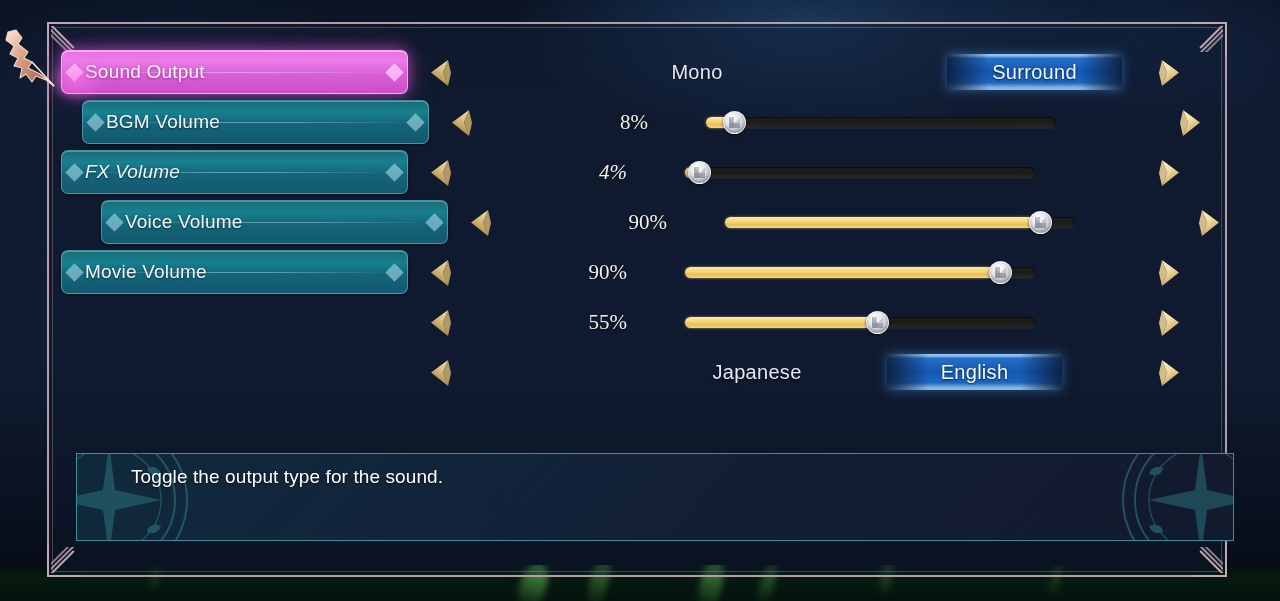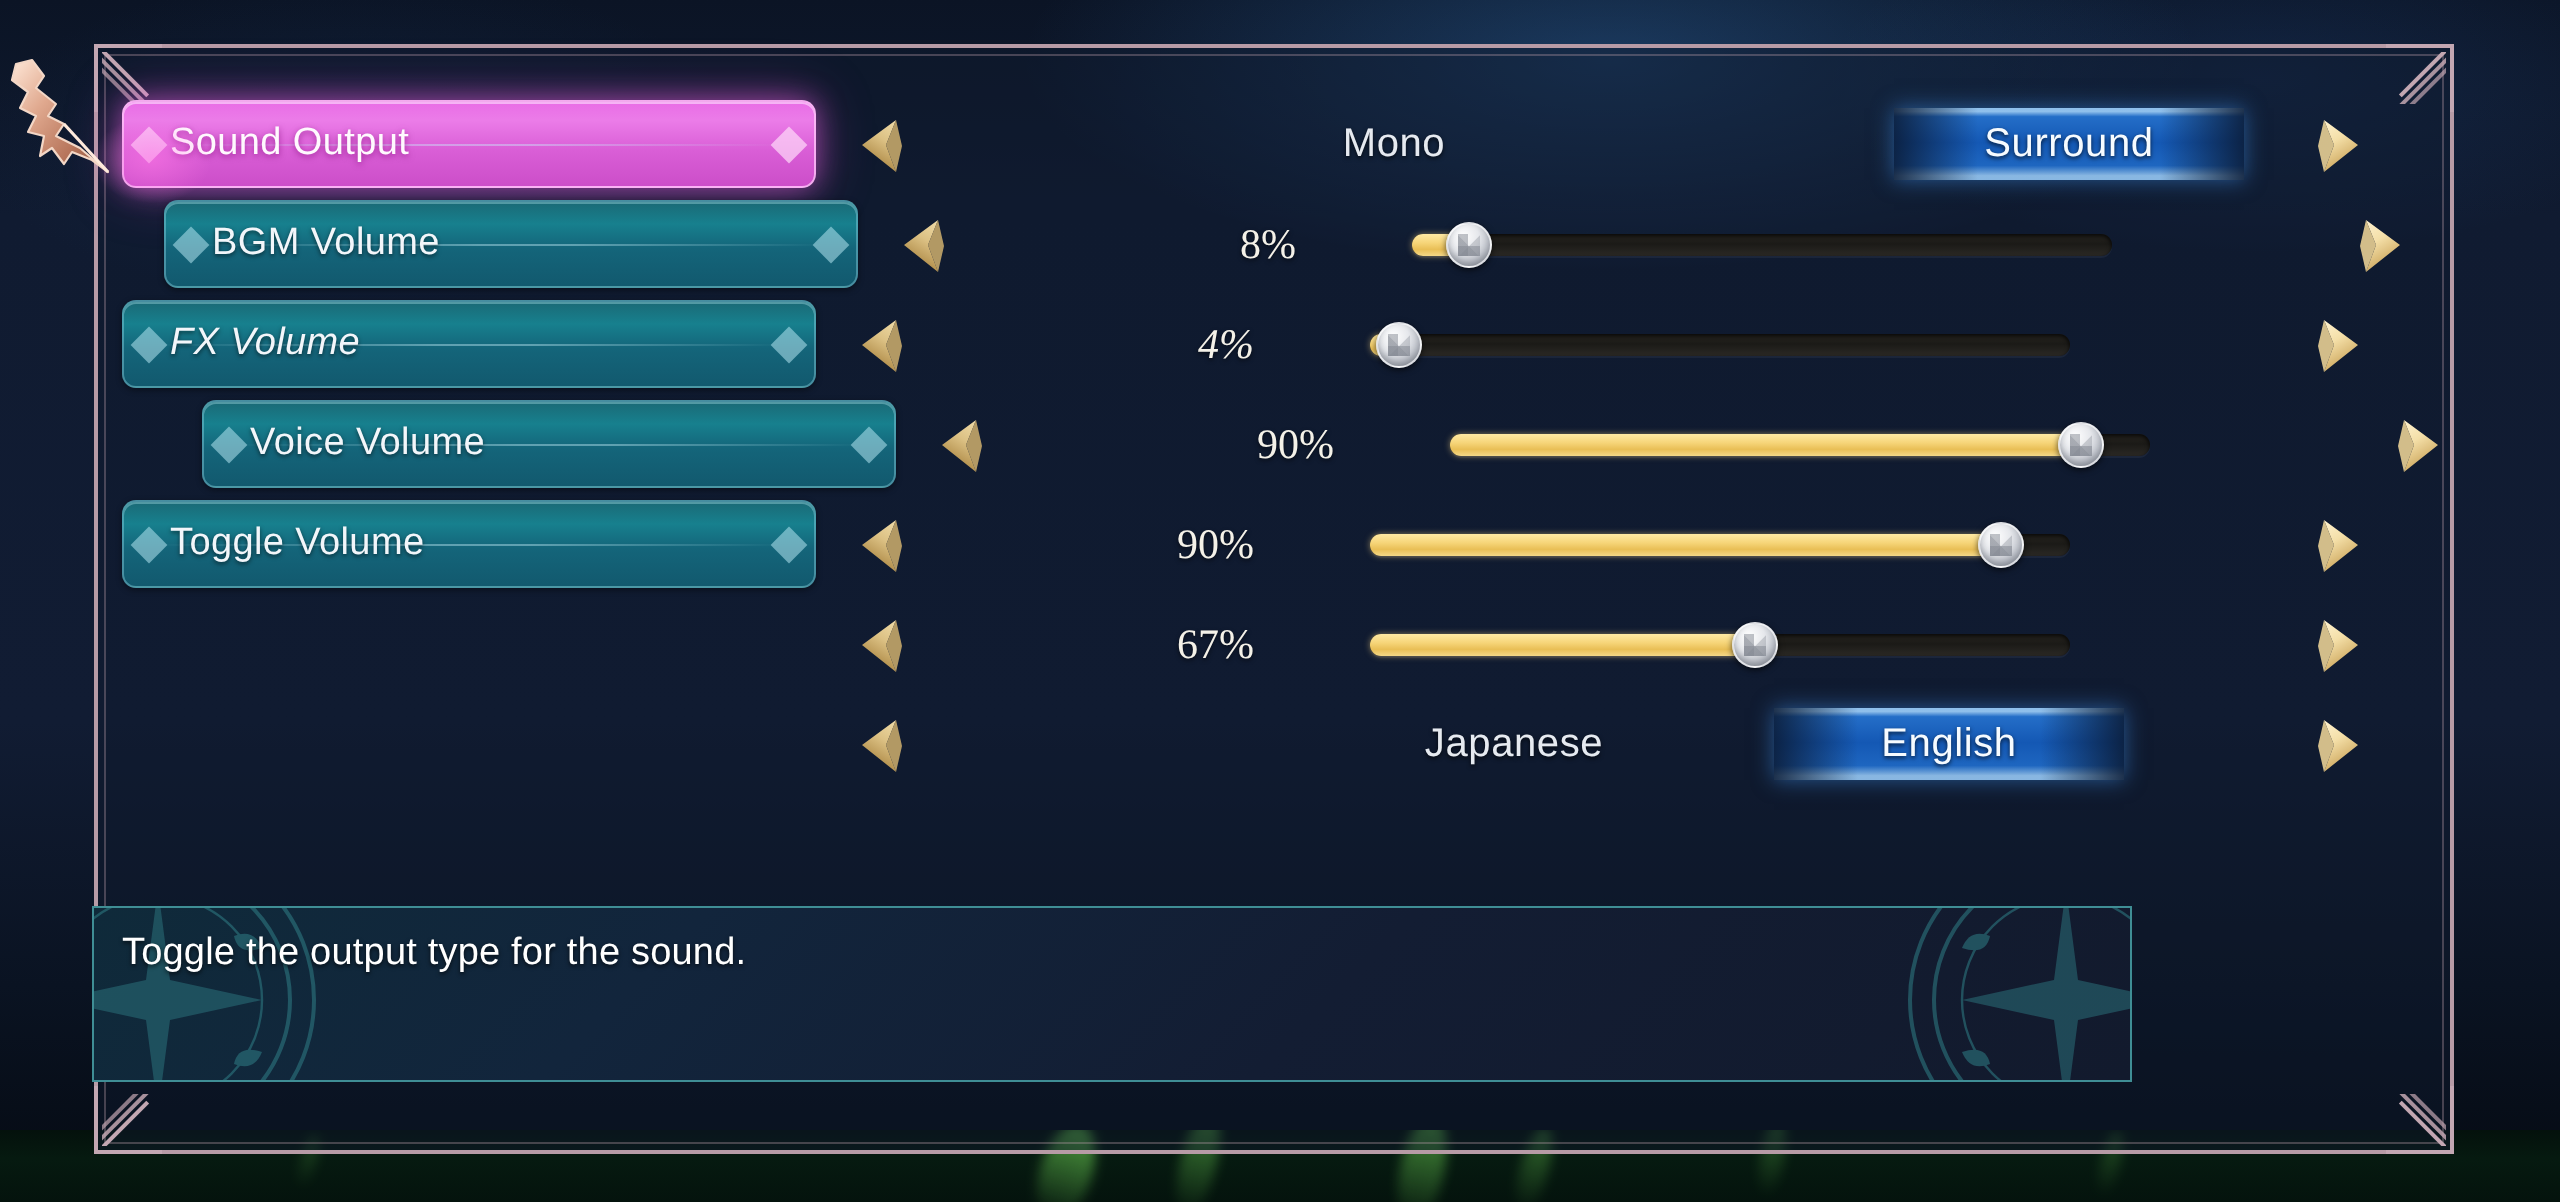--- a/index.html
+++ b/index.html
@@ -171,24 +171,25 @@
   }
   .opt.sel::before, .opt.sel::after{
     content:""; position:absolute; top:0; bottom:0; width:42px;
   }
   .opt.sel::before{ left:0;  background:linear-gradient(90deg, rgba(10,25,50,.85), rgba(10,25,50,0)); }
   .opt.sel::after { right:0; background:linear-gradient(-90deg, rgba(10,25,50,.85), rgba(10,25,50,0)); }
   .opt.sel .otxt { position:relative; z-index:3; }
 
   
   #desc {
-    position:absolute; left:46px; top:453px; width:1020px; height:88px;
+    position:absolute; left:76px; top:453px; width:1158px; height:88px;
     border:1px solid #3f8e95;
     background: linear-gradient(135deg,#0f2a3a 0%,#12253c 28%,#131d33 60%,#121a2d 100%);
     overflow:hidden;
+    padding-left:40px;
   }
   .deco { position:absolute; top:-44px; width:180px; height:180px; opacity:.55; }
   .deco.l { left:-58px; }
   .deco.r { right:-58px; transform:scaleX(-1); }
   #desc-text {
     position:relative; z-index:3;
     padding:12px 0 0 14px;
     font-size:19px; color:#ffffff; letter-spacing:.1px;
     text-shadow:0 1px 2px rgba(0,0,0,.7);
   }
@@ -445,21 +446,21 @@
       <div class="fill" style="width:315px;"></div>
       <div class="knob" style="left:303.5px;"></div>
     </div>
       </div>
   </div>
   <div class="row" style="top:228px;">
     <div class="pill ">
       <span class="dia left"></span>
       <span class="dia right"></span>
       <span class="hairline"></span>
-      <span class="lbl">Toggle Volume</span>
+      <span class="lbl">Movie Volume</span>
     </div>
     <div class="chev left">
     <svg viewBox="0 0 34 34" width="34" height="34">
       <defs>
         <linearGradient id="cgleft4" x1="0" y1="0" x2="0.4" y2="1">
           <stop offset="0%" stop-color="#f0dca8"></stop>
           <stop offset="45%" stop-color="#dcc184"></stop>
           <stop offset="100%" stop-color="#a8833f"></stop>
         </linearGradient>
       </defs>
@@ -517,21 +518,21 @@
           <stop offset="100%" stop-color="#c9a257"></stop>
         </linearGradient>
       </defs>
       <g transform="">
         <path d="M10 4 L27 16.5 L10 30 L15 16.5 Z" fill="url(#cgright5)"></path>
         <path d="M10 4 L15 16.5 L10 30 L7 17 Z" fill="#e8cf95" opacity=".9"></path>
       </g>
     </svg>
   </div>
     <div class="ctl">
-    <div class="pct">67%</div>
+    <div class="pct">55%</div>
     <div class="track">
       <div class="fill" style="width:192.50000000000003px;"></div>
       <div class="knob" style="left:181.00000000000003px;"></div>
     </div>
       </div>
   </div>
   <div class="row" style="top:328px;">
     <div class="chev left">
     <svg viewBox="0 0 34 34" width="34" height="34">
       <defs>

